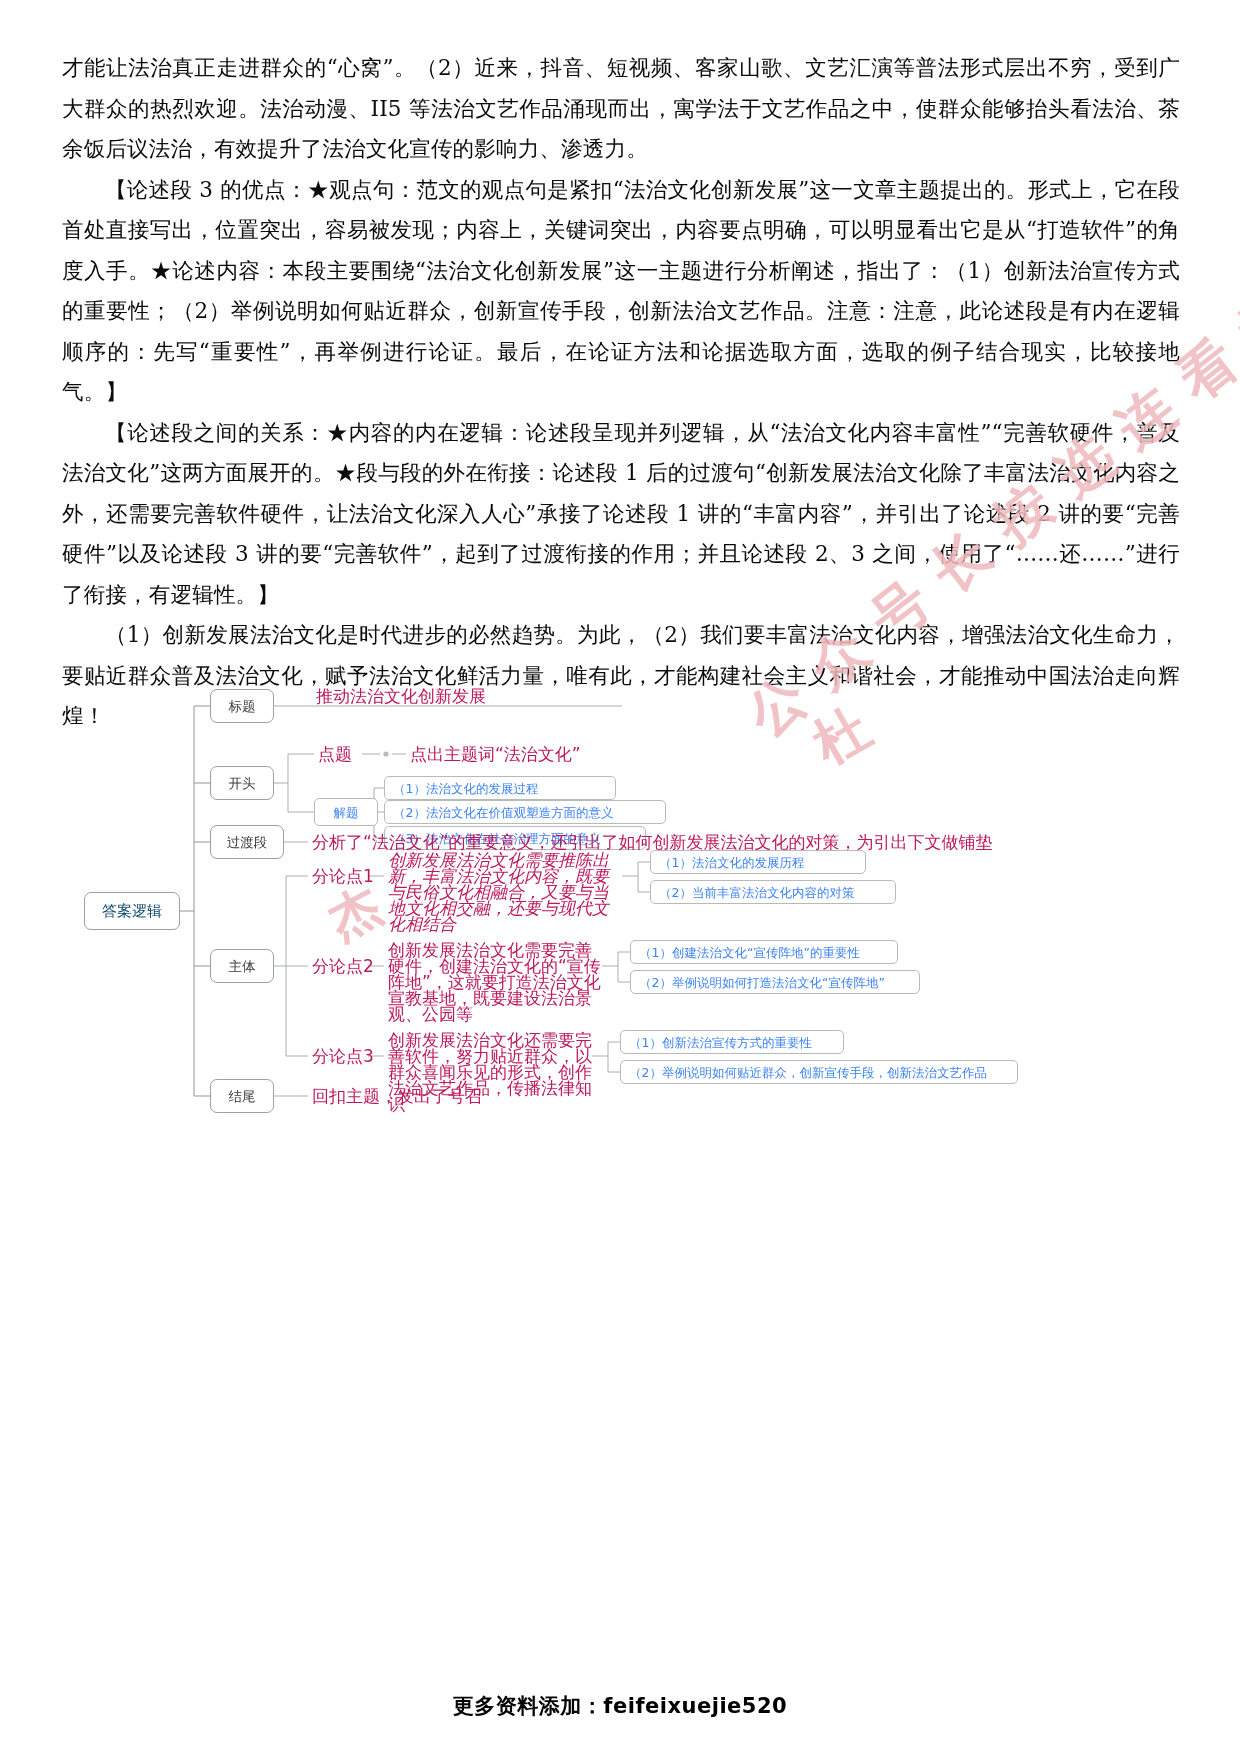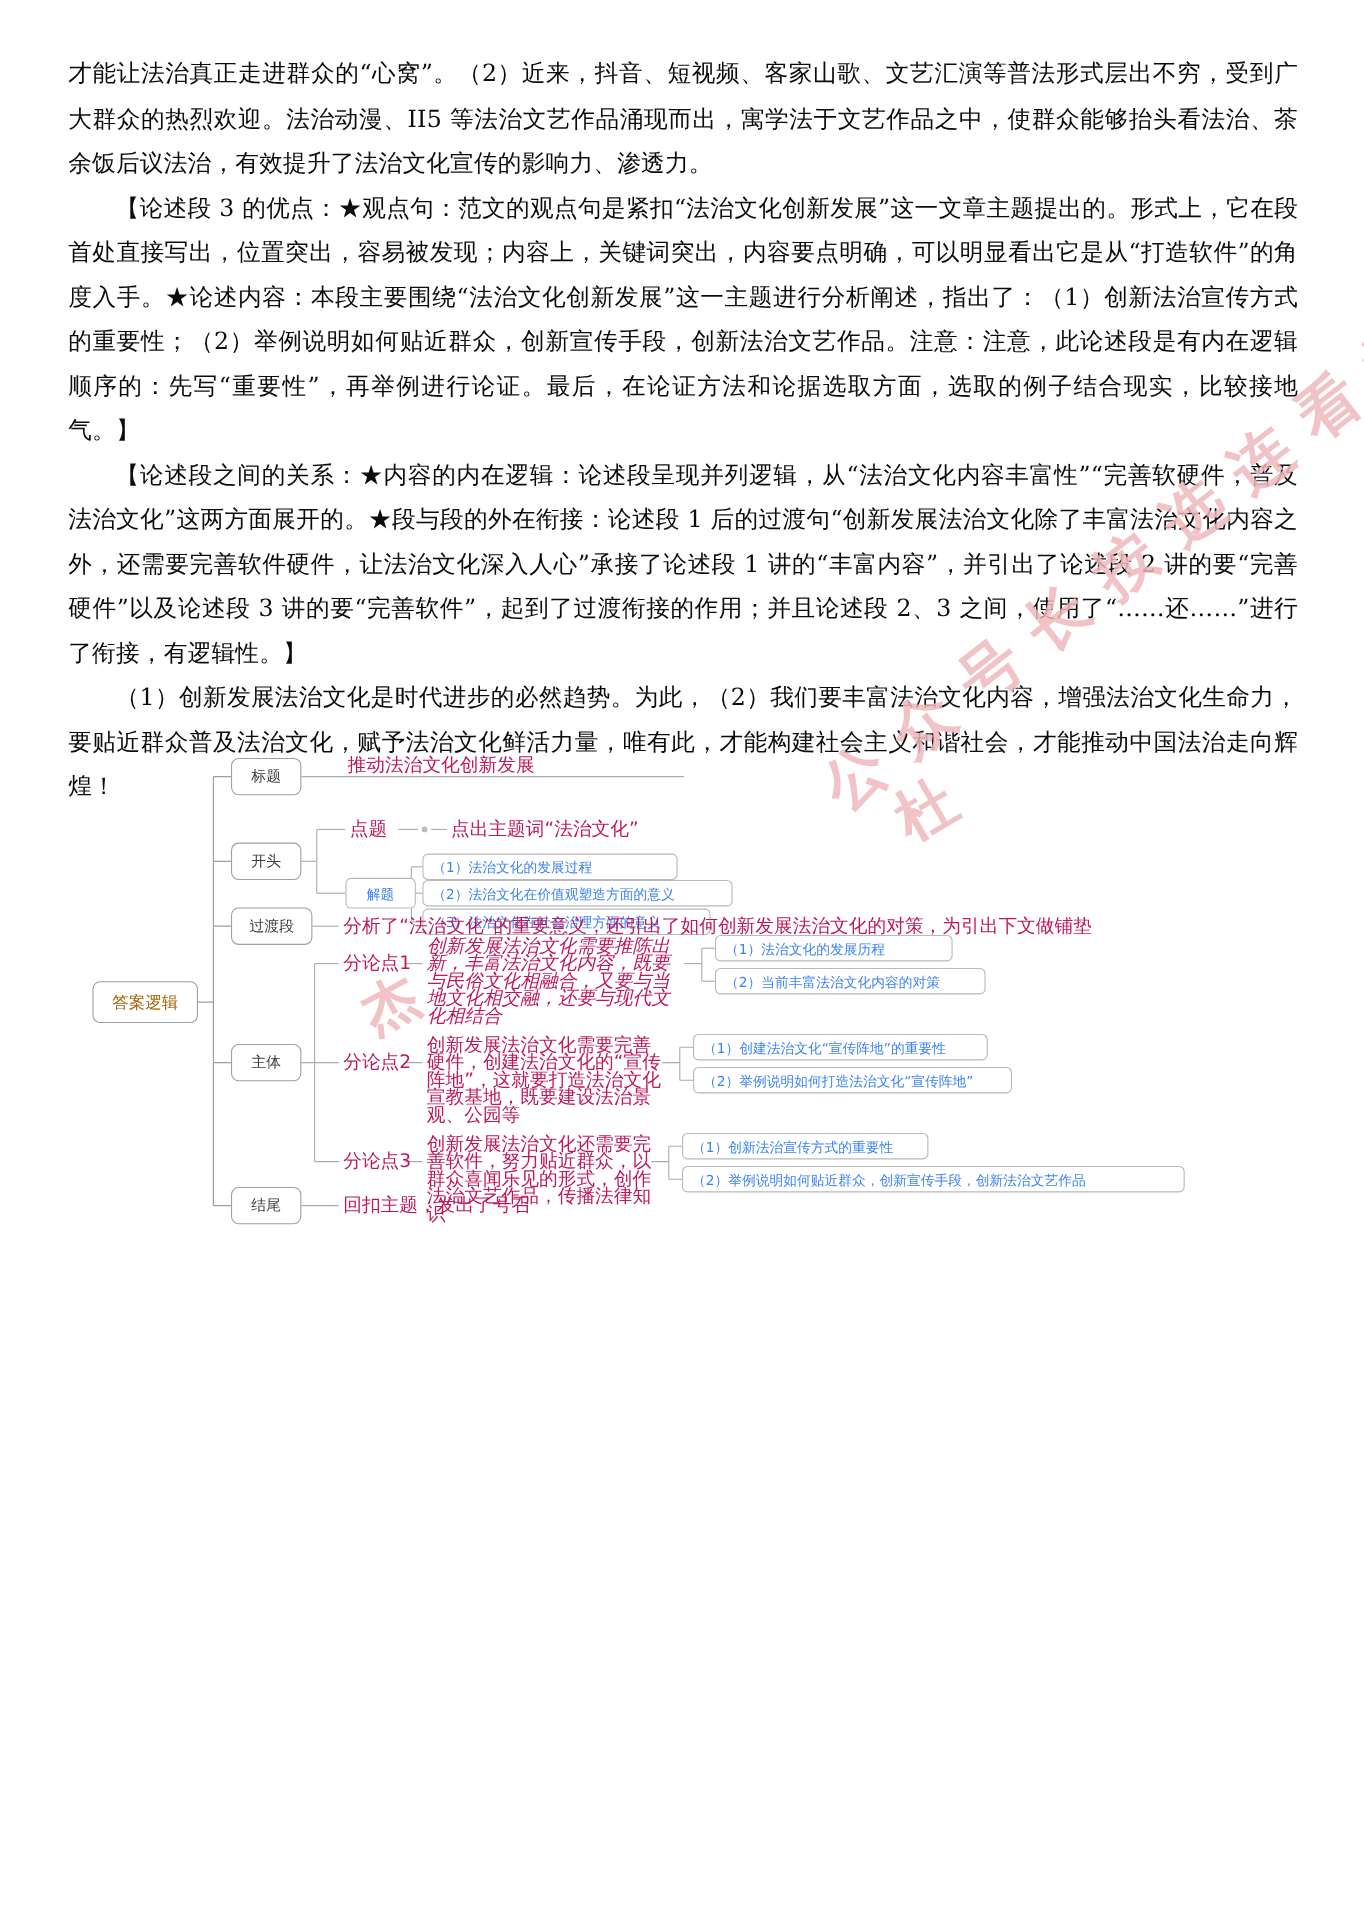--- a/index.html
+++ b/index.html
@@ -61,21 +61,21 @@
     line-height: 1.25;
     display: flex;
     align-items: center;
     justify-content: center;
     text-align: center;
     padding: 4px 7px;
     white-space: nowrap;
   }
   .node.root {
     font-size: 15px;
-    color: #a16207;
+    color: #0c4a6e;
     padding: 7px 12px;
   }
   .leaf {
     position: absolute;
     color: #be185d;
     font-family: "DejaVu Sans", "Liberation Sans", sans-serif;
     font-size: 17px;
     line-height: 16px;
     white-space: nowrap;
   }
@@ -226,24 +226,27 @@
     <div class="boxleaf" style="left:588px; top:204px; width:246px; height:24px;">（2）当前丰富法治文化内容的对策</div>
 
     <div class="leaf" style="left:250px; top:282px;">分论点2</div>
     <div class="leaf multi" style="left:326px; top:266px; width:218px;">创新发展法治文化需要完善硬件，创建法治文化的“宣传阵地”，这就要打造法治文化宣教基地，既要建设法治景观、公园等</div>
     <div class="boxleaf" style="left:568px; top:264px; width:268px; height:24px;">（1）创建法治文化“宣传阵地”的重要性</div>
     <div class="boxleaf" style="left:568px; top:294px; width:290px; height:24px;">（2）举例说明如何打造法治文化“宣传阵地”</div>
 
     <div class="leaf" style="left:250px; top:372px;">分论点3</div>
     <div class="leaf multi" style="left:326px; top:356px; width:208px;">创新发展法治文化还需要完善软件，努力贴近群众，以群众喜闻乐见的形式，创作法治文艺作品，传播法律知识</div>
     <div class="boxleaf" style="left:558px; top:354px; width:224px; height:24px;">（1）创新法治宣传方式的重要性</div>
-    <div class="boxleaf" style="left:558px; top:384px; width:457px; height:24px;">（2）举例说明如何贴近群众，创新宣传手段，创新法治文艺作品</div>
+    <div class="boxleaf" style="left:558px; top:384px; width:398px; height:24px;">（2）举例说明如何贴近群众，创新宣传手段，创新法治文艺作品</div>
 
     <div class="node" style="left:148px; top:403px; width:64px; height:34px;">结尾</div>
     <div class="leaf" style="left:250px; top:412px;">回扣主题，发出了号召</div>
   </div>
 
   <div class="wm" style="left:640px; top:350px; font-size:56px; transform:rotate(-38deg); letter-spacing:22px;">公众号长按选连看抓果东西网络</div>
   <div class="wm" style="left:815px; top:700px; font-size:54px; transform:rotate(-30deg);">杜</div>
   <div class="wm" style="left:330px; top:880px; font-size:50px; transform:rotate(-28deg);">杰</div>
 
+  <div class="footer">
+    <span>更多资料添加：</span><span class="id">feifeixuejie520</span>
+  </div>
 
 </div>
 
 </body></html>

